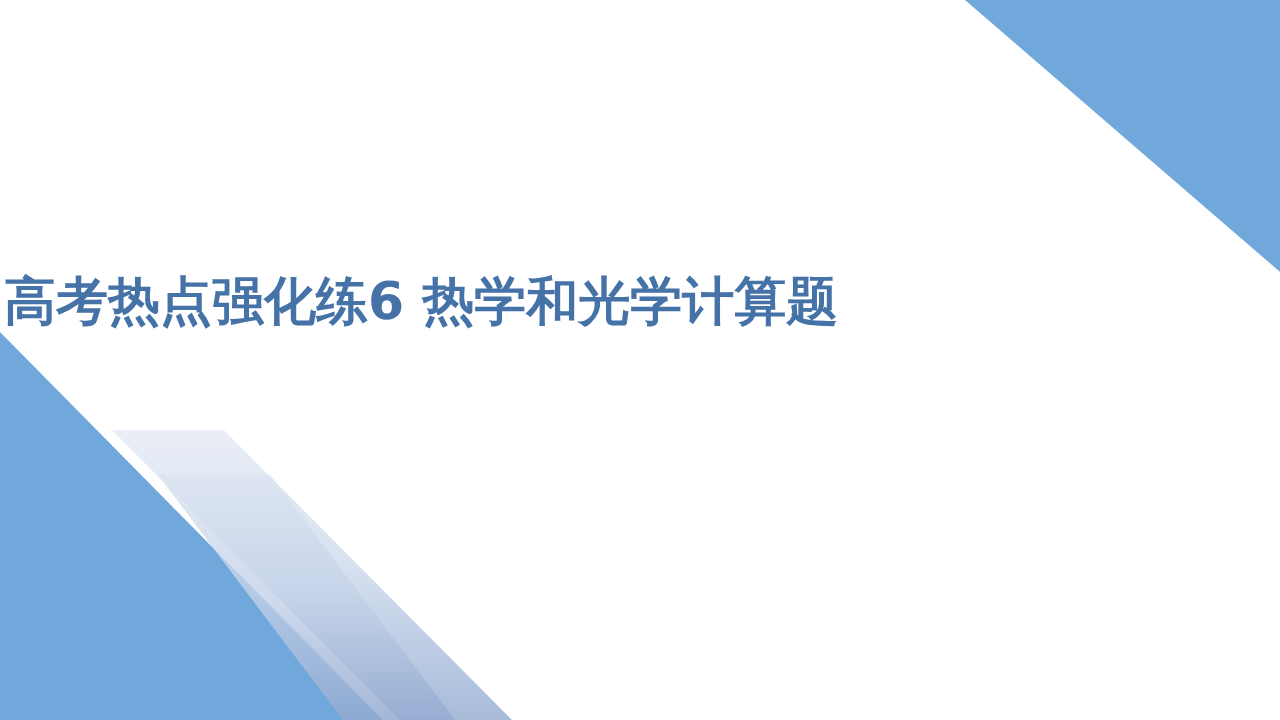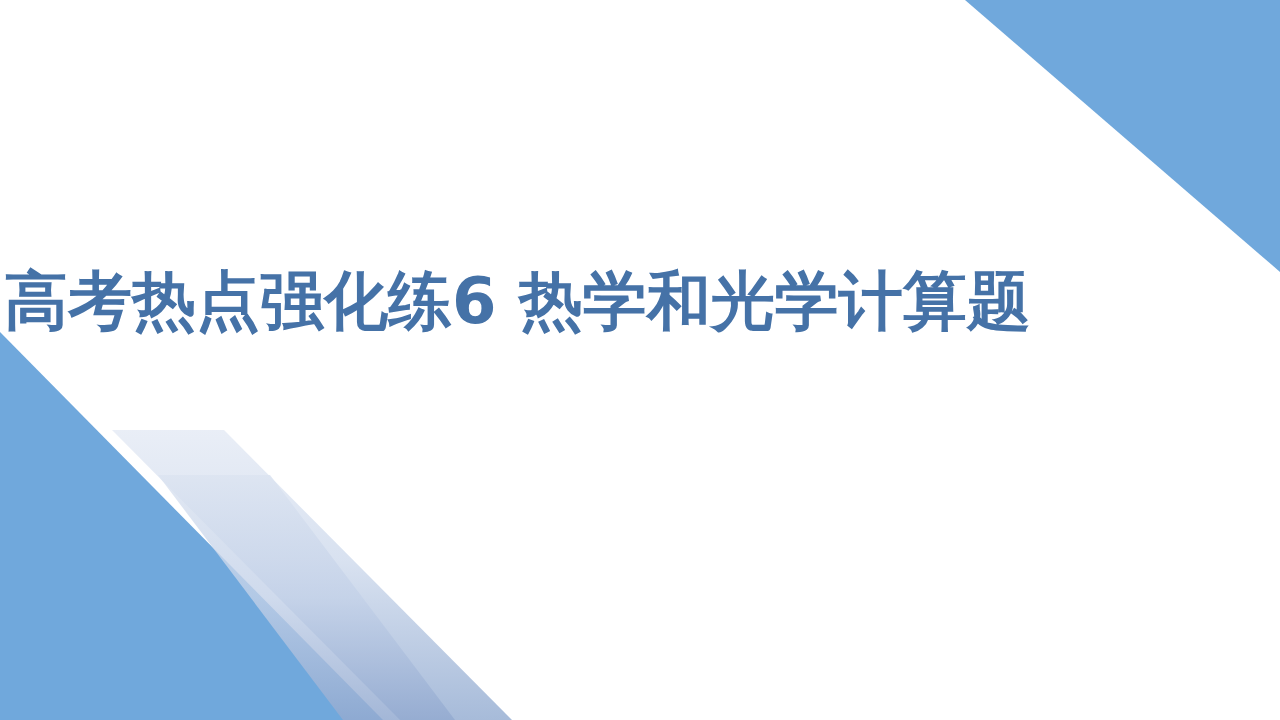--- a/index.html
+++ b/index.html
@@ -36,21 +36,21 @@
     width: 1400px;
     height: 100px;
     display: flex;
     align-items: center;
     white-space: nowrap;
     overflow: visible;
   }
 
   .title-text {
     font-family: "DejaVu Sans", "Liberation Sans", sans-serif;
-    font-size: 64px;
+    font-size: 52px;
     line-height: 1;
     font-weight: 700;
     color: #4572A7;
     letter-spacing: 0px;
     padding-left: 4px;
     text-rendering: geometricPrecision;
   }
 </style>
 </head>
 <body>

